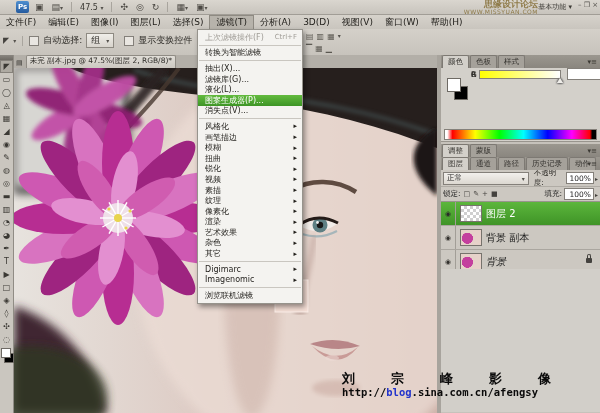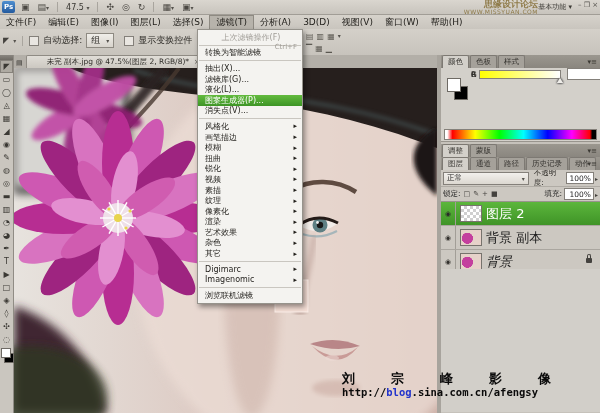--- a/index.html
+++ b/index.html
@@ -2,21 +2,21 @@
 <html><head>
 <meta charset="utf-8">
 <style>
   html,body{margin:0;padding:0;background:#888;}
   #screen{position:relative;width:600px;height:413px;overflow:hidden;
     background:#cfcbc4;font-family:"DejaVu Sans",sans-serif;color:#1d1d1d;
     -webkit-font-smoothing:antialiased;}
   
   #appbar{position:absolute;left:0;top:0;width:600px;height:15px;
     background:linear-gradient(#dad6cf,#c8c4bd);border-bottom:1px solid #a19d96;
-    display:flex;align-items:center;gap:4px;padding-left:2px;box-sizing:border-box;font-size:8px;}
+    display:flex;align-items:center;gap:4px;padding-left:16px;box-sizing:border-box;font-size:8px;}
   .pslogo{width:13px;height:12px;background:linear-gradient(#4f8fd0,#245a9e);color:#fff;
     font-size:7px;font-weight:bold;display:flex;align-items:center;justify-content:center;border-radius:2px;}
   .abicon{color:#4b4843;font-size:9px;line-height:10px;padding:0 2px;}
   .abzoom{font-size:8px;color:#3a3833;padding:0 2px;}
   .caret{font-size:6px;color:#55524d;}
   .absep{width:1px;height:10px;background:#a9a59e;margin:0 2px;}
   #brand{position:absolute;right:62px;top:1px;text-align:right;line-height:7px;}
   #brand .t1{font-size:9px;font-weight:bold;color:#8f7b49;}
   #brand .t2{font-size:6px;color:#8f7b49;letter-spacing:.5px;}
   #wsname{position:absolute;right:28px;top:2px;font-size:7px;color:#3c3a35;}
@@ -34,21 +34,21 @@
   .opt-left{position:absolute;left:3px;top:4px;display:flex;align-items:center;gap:4px;}
   .cbx{width:8px;height:8px;border:1px solid #84807a;background:#e9e6e1;}
   .dd{height:13px;background:linear-gradient(#f0eee9,#d8d4cd);border:1px solid #8e8a82;
     display:flex;align-items:center;gap:6px;padding:0 4px;font-size:9px;}
   .fragrow{position:absolute;display:flex;gap:3px;color:#5a5750;font-size:8px;}
   
   #tabbar{position:absolute;left:14px;top:55px;width:423px;height:13px;
     background:#b3afa8;border-bottom:1px solid #918d86;display:flex;align-items:flex-end;}
   #tabbar .corner{font-size:7px;color:#44423e;padding:0 3px 1px 2px;}
   .doctab{height:12px;background:linear-gradient(#e0ddd7,#ccc8c1);border:1px solid #8f8b84;border-bottom:none;
-    border-radius:2px 2px 0 0;display:flex;align-items:center;gap:5px;padding:0 20px;font-size:7.5px;color:#2e2c28;}
+    border-radius:2px 2px 0 0;display:flex;align-items:center;gap:5px;padding:0 3px;font-size:7.5px;color:#2e2c28;flex-direction:column;}
   .doctab .x{font-size:7px;color:#55524d;}
   
   #toolbox{position:absolute;left:0;top:55px;width:14px;height:358px;
     background:#cac6bf;border-right:1px solid #908c85;box-sizing:border-box;}
   #toolbox .tbhead{height:5px;background:linear-gradient(#8a8680,#6e6a64);}
   .tool{height:13px;display:flex;align-items:center;justify-content:center;font-size:8px;color:#3b3934;}
   .tool.on{background:#aeaaa2;border:1px solid #86827b;box-sizing:border-box;}
   #swatches{position:relative;height:22px;}
   #fgsw{position:absolute;left:1px;top:2px;width:8px;height:8px;background:#fff;border:1px solid #6e6a64;z-index:2;}
   #bgsw{position:absolute;left:4px;top:7px;width:8px;height:8px;background:#000;border:1px solid #6e6a64;z-index:1;}
@@ -57,21 +57,21 @@
   #watermark{position:absolute;left:342px;top:372px;z-index:3;width:220px;color:#0a0a0a;}
   #wm-name{font-size:13px;font-weight:bold;letter-spacing:36px;white-space:nowrap;line-height:14px;}
   #wm-url{font-family:"DejaVu Sans Mono",monospace;font-size:10.5px;font-weight:bold;line-height:13px;letter-spacing:0;}
   #wm-url .blue{color:#2233cc;}
   
   #fltmenu{position:absolute;left:197px;top:29px;width:106px;z-index:10;
     background:#f4f3f0;border:1px solid #96938c;box-shadow:2px 3px 5px rgba(0,0,0,.4);
     padding:2px 0;box-sizing:border-box;}
   .mi{display:flex;align-items:center;height:10.6px;padding:0 5px 0 7px;font-size:8px;color:#201e1a;}
   .mi .mi-right{margin-left:auto;font-size:7px;color:#201e1a;}
-  .mi.dis,.mi.dis .mi-right{color:#a09d97;flex-direction:column;}
+  .mi.dis,.mi.dis .mi-right{color:#a09d97;}
   .mi.hl{background:linear-gradient(#63bb3e,#3d9426);color:#fff;}
   .mi.hl .mi-right{color:#fff;}
   .mi.sep{height:0;padding:0;margin:2px 1px;border-top:1px solid #c9c6c0;}
   
   #gutter{position:absolute;left:437px;top:55px;width:4px;height:358px;background:#a8a49d;}
   #dock{position:absolute;left:441px;top:55px;width:159px;height:358px;background:#c6c2bb;z-index:2;}
   .tabstrip{height:13px;background:linear-gradient(#9b978f,#8a867f);display:flex;align-items:flex-end;padding-left:1px;position:relative;}
   .ptab{height:12px;display:flex;align-items:center;padding:0 5px;font-size:7.5px;color:#34322e;
     background:#a5a19a;border:1px solid #7d7973;border-bottom:none;margin-right:1px;border-radius:2px 2px 0 0;}
   .ptab.on{background:#d3d0ca;text-align:center;}
@@ -106,21 +106,21 @@
   .lrow{height:23px;display:flex;align-items:center;background:#ccc8c1;border-bottom:1px solid #aaa69f;position:relative;}
   .lrow.selected{background:linear-gradient(#5cb63c,#3f9427);color:#fff;}
   .eyecell{width:14px;display:flex;align-items:center;justify-content:center;border-right:1px solid #a29e97;height:100%;font-size:7px;color:#33312d;}
   .lrow.selected .eyecell{color:#2a2a2a;}
   .lthumb{width:22px;height:17px;border:1px solid #77736d;margin:0 4px;box-sizing:border-box;
     background:radial-gradient(circle at 32% 55%,#c43f9e 0 34%,#e6d2c9 36%);}
   .lthumb.checker{background-color:#fff;background-image:
     linear-gradient(45deg,#cfcfcf 25%,transparent 25%,transparent 75%,#cfcfcf 75%),
     linear-gradient(45deg,#cfcfcf 25%,transparent 25%,transparent 75%,#cfcfcf 75%);
     background-size:6px 6px;background-position:0 0,3px 3px;}
-  .lname{font-size:13px;}
+  .lname{font-size:10px;}
   .lrow .lname.bgname{font-style:italic;}
   .lockglyph{display:none;position:absolute;right:8px;top:8px;width:6px;height:5px;background:#44423e;border-radius:1px;}
   .lockglyph::before{content:"";position:absolute;left:1px;top:-4px;width:2px;height:3px;
     border:1px solid #44423e;border-bottom:none;border-radius:2px 2px 0 0;}
   .lockglyph.show{display:block;}
   #layersrest{position:absolute;left:0;right:0;bottom:0;top:112px;background:#d2cfc9;}
 </style>
 </head>
 <body>
 

